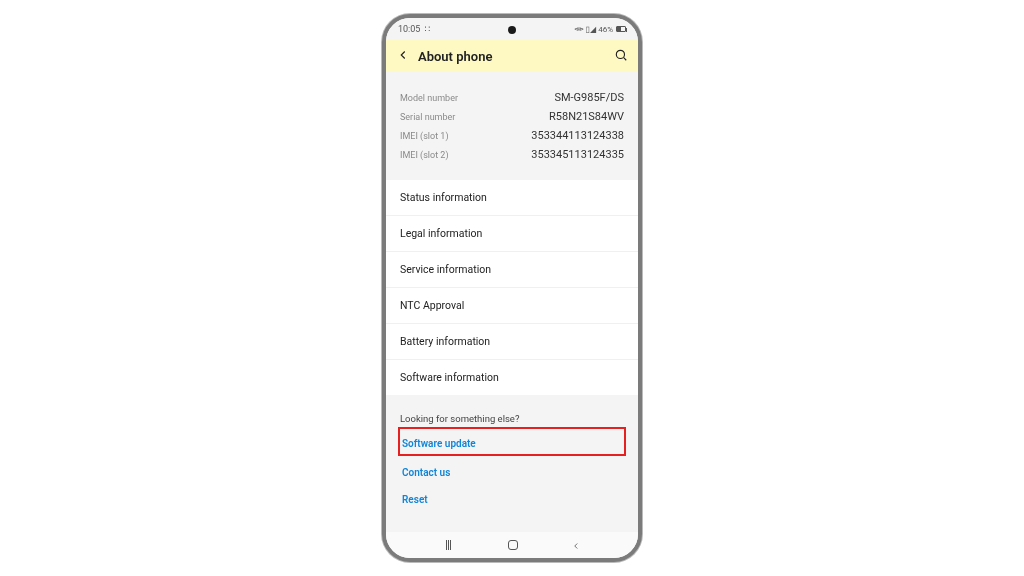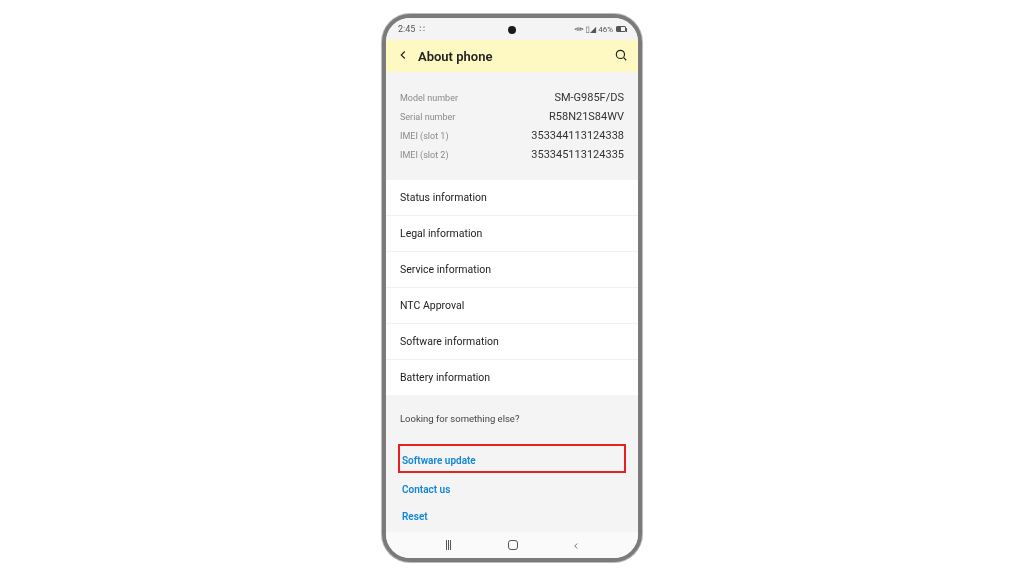--- a/index.html
+++ b/index.html
@@ -87,21 +87,21 @@
   .list-item:last-child { border-bottom: none; }
   .footer-block {
     margin-top: 8px;
     padding: 10px 14px 6px 14px;
     background: #f4f4f4;
     flex: 1;
   }
   .footer-title {
     font-size: 9.5px;
     color: #444;
-    margin-bottom: 20px;
+    margin-bottom: 3px;
   }
   .footer-link-wrap {
     padding: 4px 2px;
   }
   .footer-link {
     font-size: 10px;
     color: #1185d8;
     font-weight: 600;
   }
   .highlight {
@@ -131,21 +131,21 @@
   .bat-icon::before{content:"";position:absolute;right:-2px;top:1px;width:1px;height:4px;background:#555;}
 </style>
 </head>
 <body>
 
 <div class="phone-frame">
   <div class="camera"></div>
 
   <div class="status-bar">
     <div class="status-left">
-      <span>2:45</span>
+      <span>10:05</span>
       <span style="letter-spacing:-1px;">∷</span>
     </div>
     <div class="status-right">
       <span>⩹⩺</span>
       <span>▯◢</span>
       <span>46%</span>
       <span class="bat-icon"></span>
     </div>
   </div>
 
@@ -181,22 +181,22 @@
         <div class="info-row">
           <span class="info-label">IMEI (slot 2)</span>
           <span class="info-value">353345113124335</span>
         </div>
       </div>
     <div class="list-block" id="menu-block">
         <div class="list-item">Status information</div>
         <div class="list-item">Legal information</div>
         <div class="list-item">Service information</div>
         <div class="list-item">NTC Approval</div>
+        <div class="list-item">Battery information</div>
         <div class="list-item">Software information</div>
-        <div class="list-item">Battery information</div>
       </div>
     <div class="footer-block">
       <div class="footer-title">Looking for something else?</div>
       <div id="footer-links">
           <div class="footer-link-wrap highlight"><span class="footer-link">Software update</span></div>
           <div class="footer-link-wrap"><span class="footer-link">Contact us</span></div>
           <div class="footer-link-wrap"><span class="footer-link">Reset</span></div>
         </div>
     </div>
   </div>

